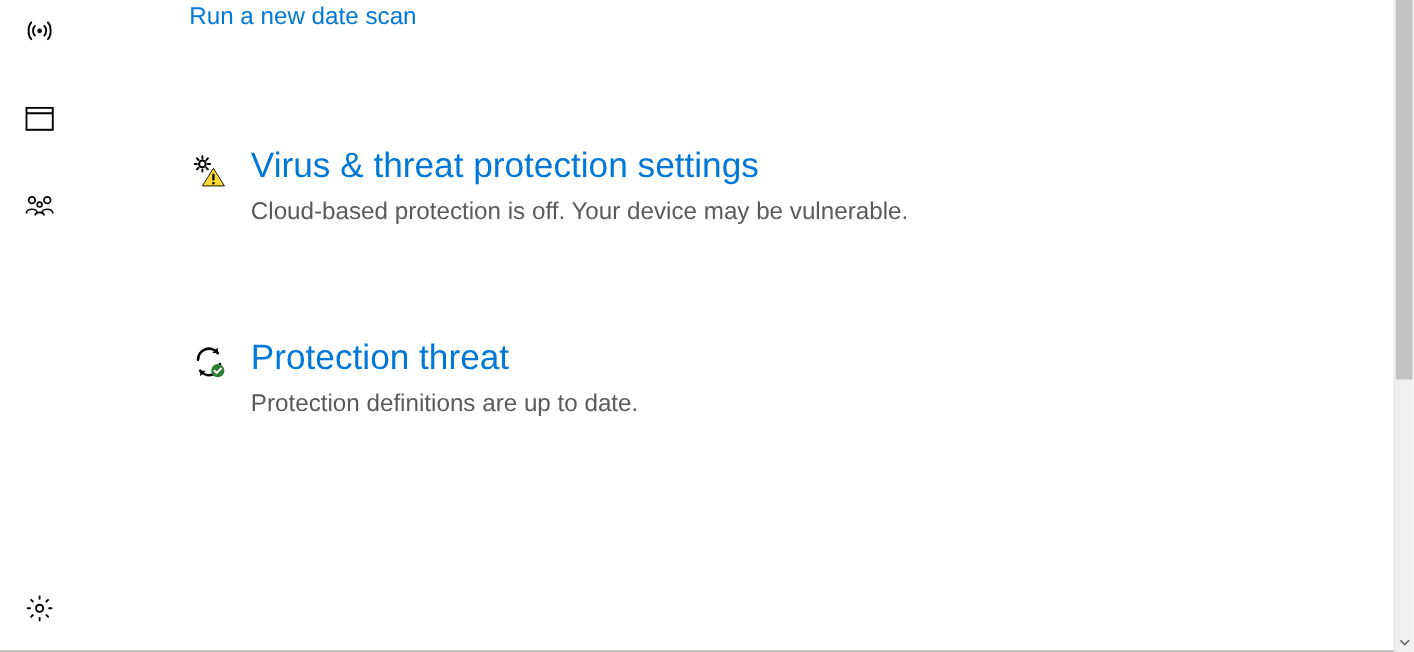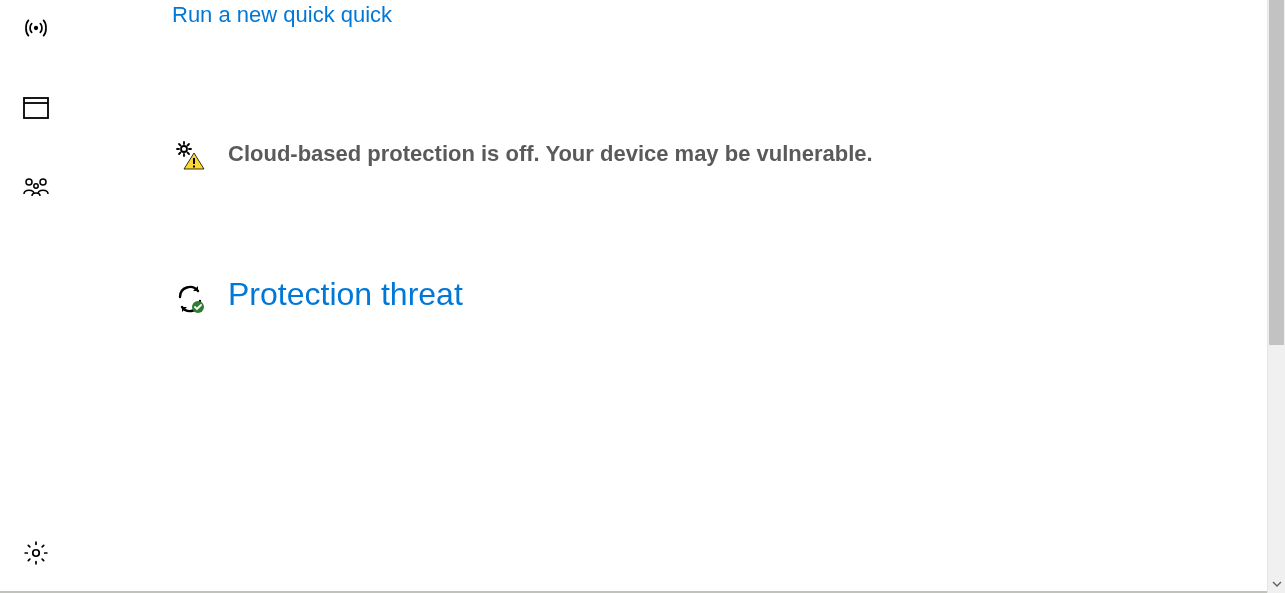--- a/index.html
+++ b/index.html
@@ -65,21 +65,21 @@
       color: #0078d7;
       font-size: 32px;
       font-weight: 400;
       cursor: pointer;
       line-height: 1.2;
     }
     .section-desc {
       color: #5a5a5a;
       font-size: 22px;
       margin-top: 10px;
-      font-weight: 700;
+      font-weight: 400;
     }
     .scrollbar {
       position: absolute;
       right: 0;
       top: 0;
       width: 18px;
       height: 100%;
       background: #f0f0f0;
       border-left: 1px solid #e6e6e6;
       display: flex;
@@ -147,56 +147,58 @@
   <div class="sidebar-spacer"></div>
   <div class="sidebar-item" style="margin-bottom:16px;">
     <svg width="26" height="26" viewBox="0 0 24 24" fill="none" stroke="#000" stroke-width="1.6">
       <circle cx="12" cy="12" r="3"></circle>
       <path d="M12 2 L12 4 M12 20 L12 22 M4.9 4.9 L6.3 6.3 M17.7 17.7 L19.1 19.1 M2 12 L4 12 M20 12 L22 12 M4.9 19.1 L6.3 17.7 M17.7 6.3 L19.1 4.9" stroke-linecap="round"></path>
     </svg>
   </div>
 </div>
 
 <div class="main">
-  <a class="link">Run a new quick quick</a>
+  <a class="link">Run a new date scan</a>
 
   <div class="section">
     <div class="section-icon">
       <svg width="36" height="36" viewBox="0 0 36 36">
         <g fill="none" stroke="#000" stroke-width="1.8">
           <circle cx="12" cy="10" r="3"></circle>
           <path d="M12 3 L12 5 M12 15 L12 17 M5 10 L7 10 M17 10 L19 10 M7 5 L8.5 6.5 M15.5 13.5 L17 15 M7 15 L8.5 13.5 M15.5 6.5 L17 5" stroke-linecap="round"></path>
         </g>
         <g>
           <path d="M22 14 L32 30 L12 30 Z" fill="#fdd835" stroke="#000" stroke-width="0.8"></path>
           <rect x="21" y="19" width="2" height="6" fill="#000"></rect>
           <rect x="21" y="26.5" width="2" height="2" fill="#000"></rect>
         </g>
       </svg>
     </div>
     <div class="section-body">
+      <div class="section-title">Virus &amp; threat protection settings</div>
       <div class="section-desc">Cloud-based protection is off. Your device may be vulnerable.</div>
     </div>
   </div>
 
   <div class="section">
     <div class="section-icon">
       <svg width="32" height="32" viewBox="0 0 32 32">
         <g fill="none" stroke="#000" stroke-width="2.4" stroke-linecap="round">
           <path d="M6 14 A10 10 0 0 1 24 8"></path>
           <polyline points="24,3 24,8 19,8" fill="#000" stroke="none"></polyline>
           <path d="M26 18 A10 10 0 0 1 8 24"></path>
           <polyline points="8,29 8,24 13,24" fill="#000" stroke="none"></polyline>
         </g>
         <circle cx="24" cy="24" r="6" fill="#2e7d32"></circle>
         <path d="M21 24 L23 26 L27 22" stroke="#fff" stroke-width="1.8" fill="none" stroke-linecap="round"></path>
       </svg>
     </div>
     <div class="section-body">
       <div class="section-title">Protection threat</div>
+      <div class="section-desc">Protection definitions are up to date.</div>
     </div>
   </div>
 </div>
 
 <div class="scrollbar">
   <div class="scrollbar-track">
     <div class="scrollbar-thumb"></div>
   </div>
   <div class="scrollbar-btn">
     <svg width="10" height="6" viewBox="0 0 10 6">

